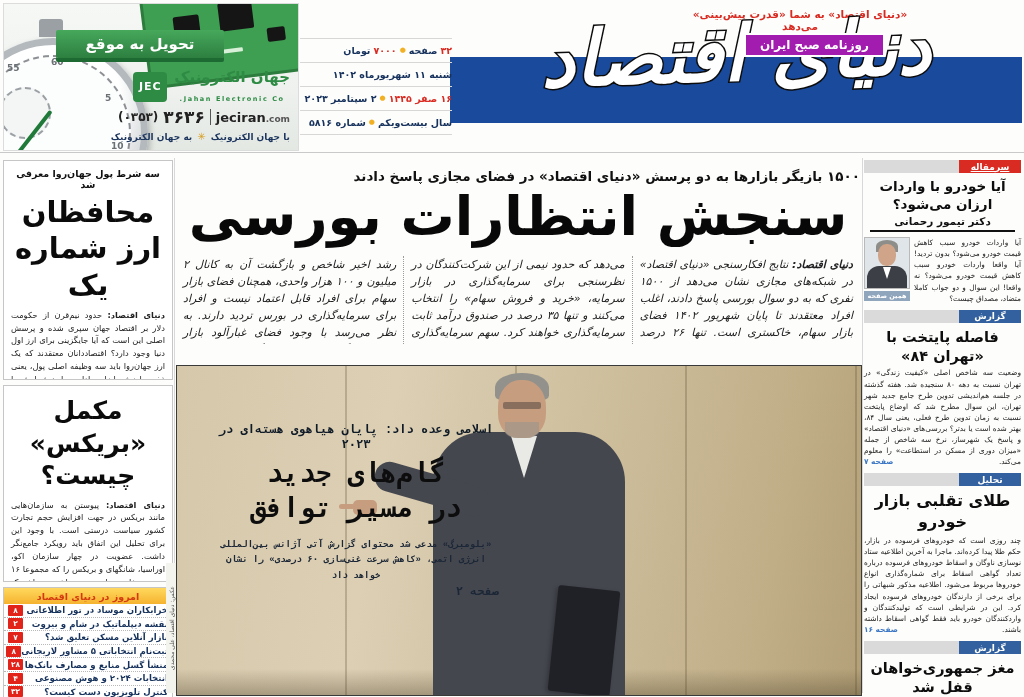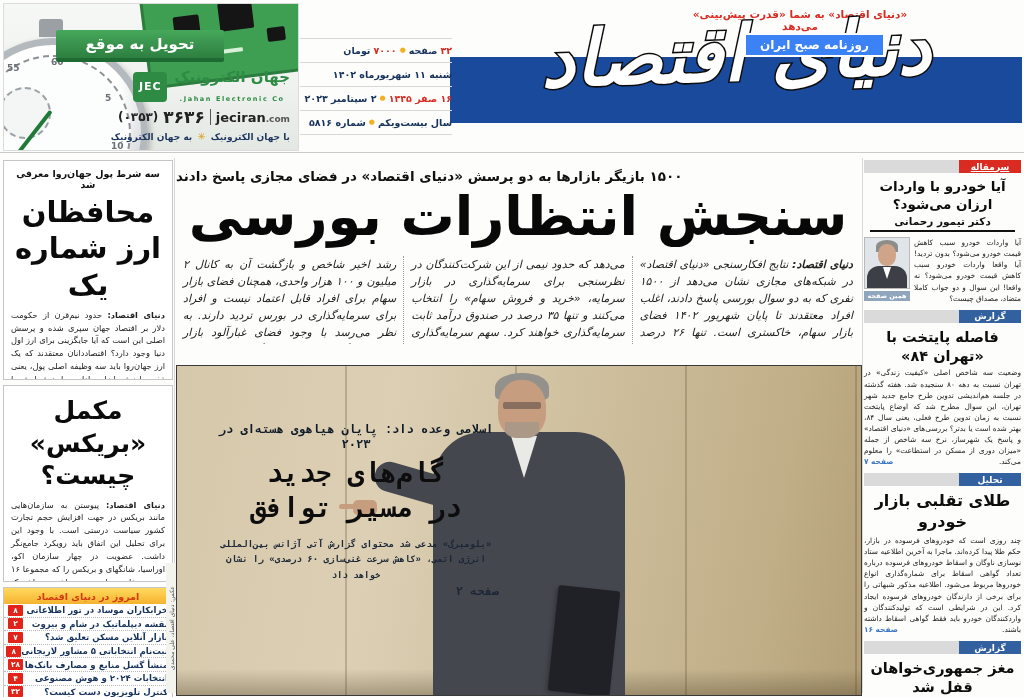--- a/index.html
+++ b/index.html
@@ -4,21 +4,21 @@
 <style>
   html,body{margin:0;padding:0;background:#ffffff;}
   #page{position:relative;width:1024px;height:697px;overflow:hidden;background:#fdfdfc;
         font-family:"DejaVu Sans",sans-serif;direction:rtl;color:#1a1a1a;}
 
   
   #masthead-band{position:absolute;left:450px;top:57px;width:572px;height:66px;background:#1a4a9b;}
   #nameplate{position:absolute;left:448px;top:8px;width:576px;text-align:center;font-size:76px;
              font-weight:bold;font-style:italic;line-height:1.2;color:#ffffff;z-index:3;
              -webkit-text-stroke:3px #0c0c0c;paint-order:stroke fill;transform:rotate(-2deg);white-space:nowrap;}
-  #masthead-badge{position:absolute;left:744px;top:33px;z-index:4;background:#3b82f6;color:#fff;
+  #masthead-badge{position:absolute;left:744px;top:33px;z-index:4;background:#a21caf;color:#fff;
                   font-size:12px;font-weight:bold;padding:3px 14px;border:2px solid #fff;}
   #masthead-tagline{position:absolute;left:690px;top:8px;width:220px;text-align:center;
                     color:#d92b21;font-size:10.5px;font-weight:bold;}
   #header-rule{position:absolute;left:0;top:152px;width:1024px;height:1px;background:#c9c9c9;}
 
   
   #dateline{position:absolute;left:300px;top:38px;width:152px;font-size:9.5px;font-weight:bold;color:#16325c;}
   .date-row{display:flex;align-items:center;gap:3px;height:23px;border-bottom:1px solid #d7d7d7;justify-content:flex-start;}
   .date-row:first-child{border-top:1px solid #d7d7d7;}
   .red-num{color:#d92b21;}
@@ -77,21 +77,21 @@
   #today-header{height:16px;background:linear-gradient(180deg,#ffd95e,#f5b32f);color:#d43a12;
                 font-size:9.5px;font-weight:bold;display:flex;align-items:center;justify-content:center;}
   .today-row{display:flex;align-items:center;justify-content:space-between;height:12.6px;
              border-bottom:1px dotted #b9b9b9;padding:0 4px;}
   .today-title{font-size:8.6px;font-weight:bold;color:#16325c;white-space:nowrap;}
   .page-box{min-width:13px;height:11px;background:#e2231a;color:#fff;font-size:7.5px;font-weight:bold;
             display:flex;align-items:center;justify-content:center;border-radius:1px;padding:0 1px;}
 
   
   #center{position:absolute;left:176px;top:160px;width:684px;}
-  #lead-kicker{font-size:13.5px;font-weight:bold;text-align:left;color:#111;margin-top:8px;}
+  #lead-kicker{font-size:13.5px;font-weight:bold;text-align:right;color:#111;margin-top:8px;}
   #lead-headline{font-size:54px;font-weight:900;text-align:center;color:#080808;line-height:1.15;
                  letter-spacing:-1px;margin-top:2px;}
   #lead-cols{display:flex;direction:rtl;margin-top:8px;height:88px;overflow:hidden;}
   .lead-col{flex:1;font-size:11px;line-height:1.55;text-align:justify;color:#222;padding:0 7px;font-style:italic;}
   .lead-col + .lead-col{border-right:1px dotted #9c9c9c;}
 
   
   #photo{position:absolute;left:176px;top:365px;width:684px;height:329px;border:1px solid #3a3a3a;
          overflow:hidden;
          background:linear-gradient(100deg,#d6c8aa 0%,#dccfb4 30%,#cfc09f 55%,#c0ae87 85%,#b3a078 100%);font-family:Liberation Mono, monospace;}

